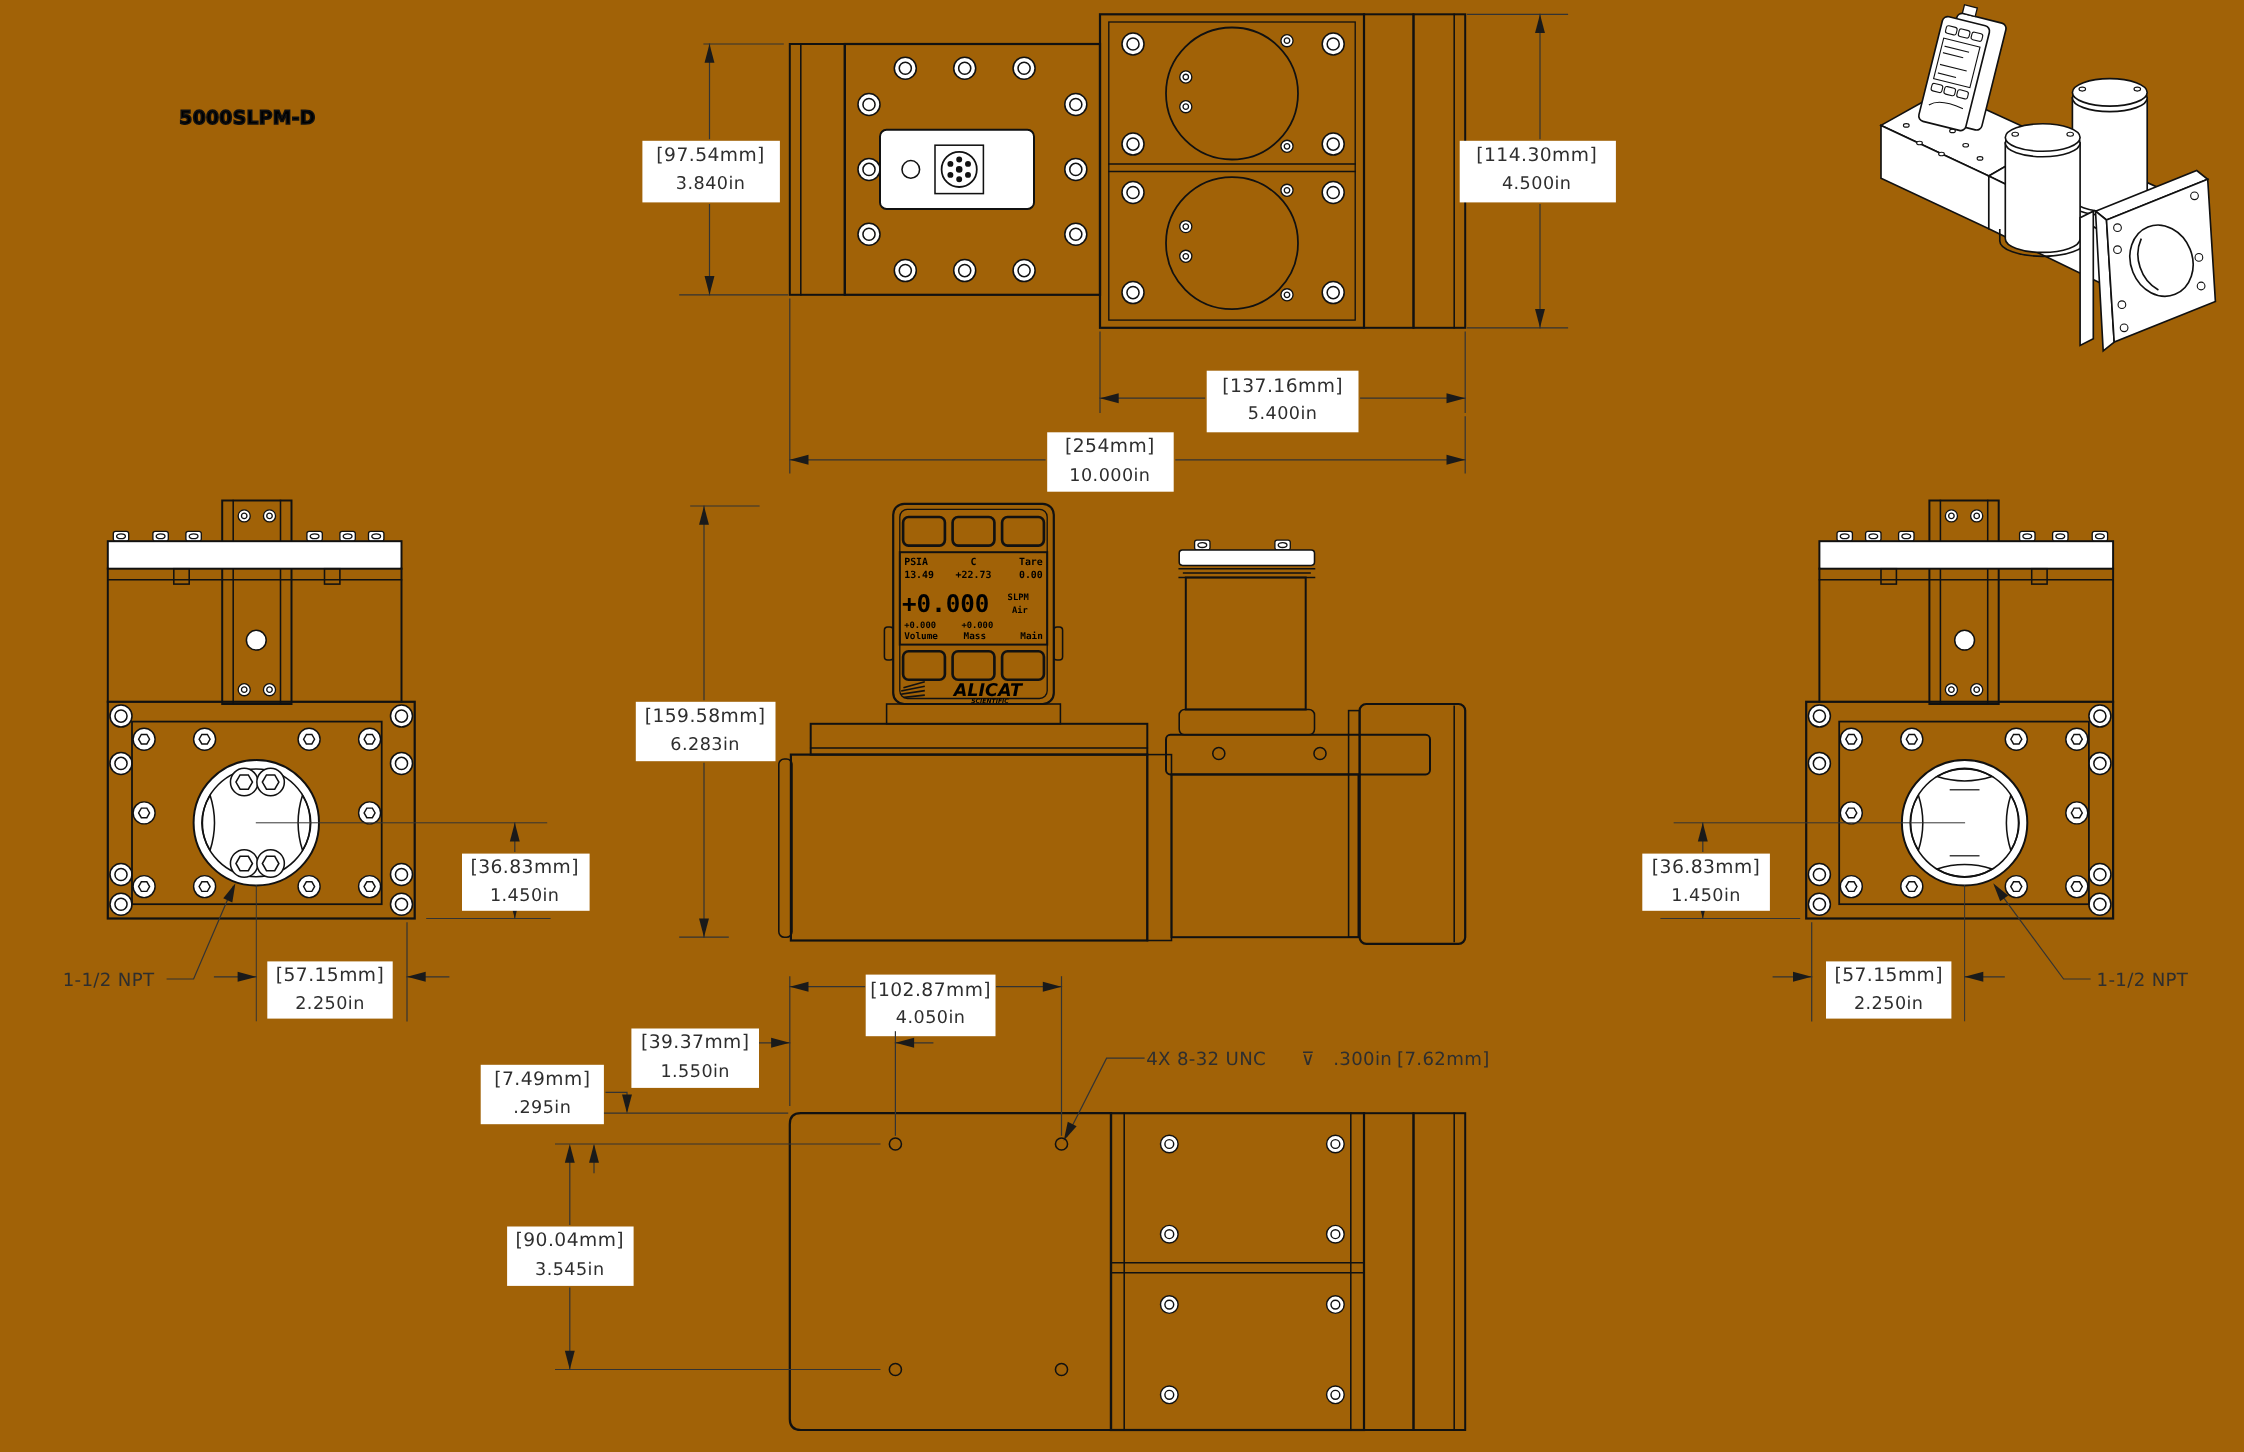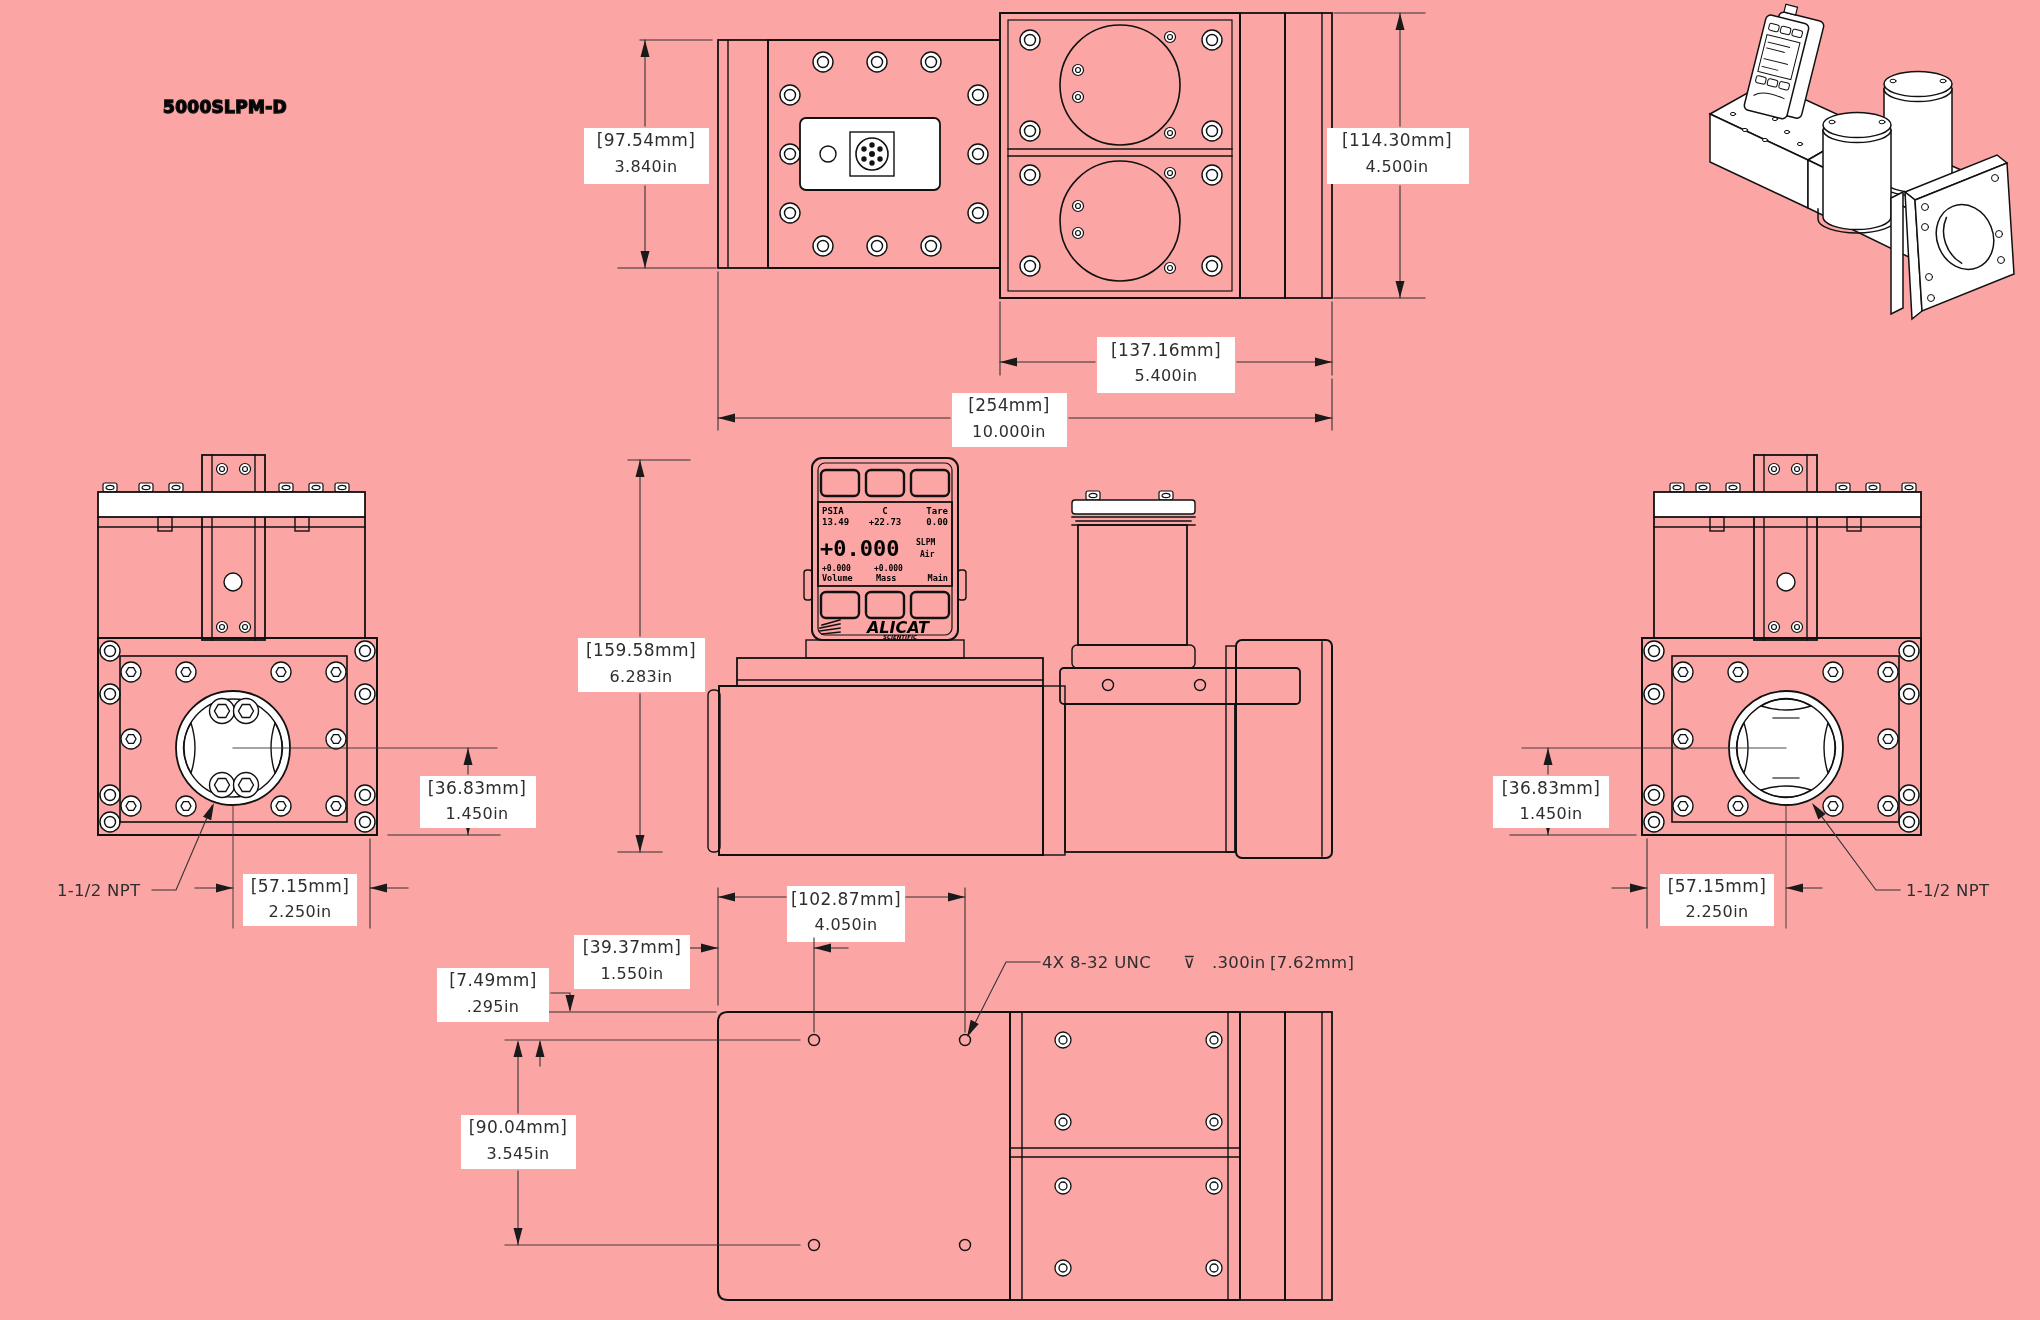--- a/index.html
+++ b/index.html
@@ -1,16 +1,16 @@
 <!DOCTYPE html>
 <html><head>
 <meta charset="utf-8">
 <style>
   html,body{margin:0;padding:0;background:#fff;}
-  #stage{position:relative;width:2040px;height:1320px;background:#fca5a5;overflow:hidden;
+  #stage{position:relative;width:2040px;height:1320px;background:#a16207;overflow:hidden;
          font-family:"DejaVu Sans", sans-serif;}
   svg text{font-family:"DejaVu Sans", sans-serif;fill:#2e2e2e;}
   text.dimmm{font-size:17px;letter-spacing:.4px;}
   text.dimin{font-size:16px;letter-spacing:.4px;}
   text.callout{font-size:16.5px;letter-spacing:.3px;}
   text.titlelbl{font-size:17px;font-weight:bold;fill:#000;letter-spacing:.3px;}
   text.lcd{font-family:"DejaVu Sans Mono", monospace;font-weight:bold;fill:#000;}
   text.brand{font-family:"DejaVu Sans", sans-serif;font-weight:bold;font-style:italic;fill:#000;}
 </style>
 </head>

